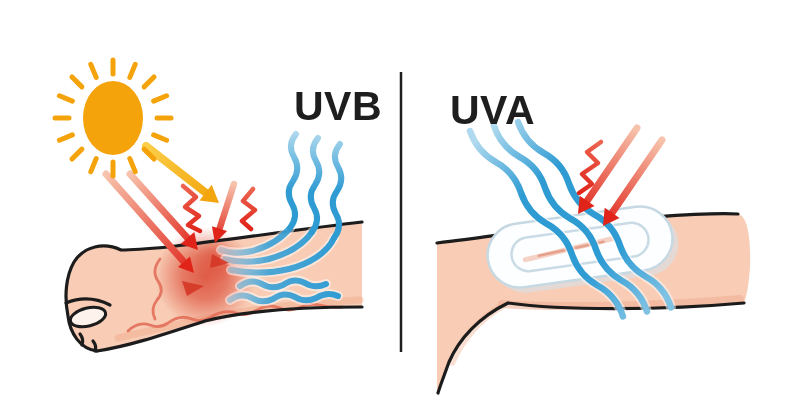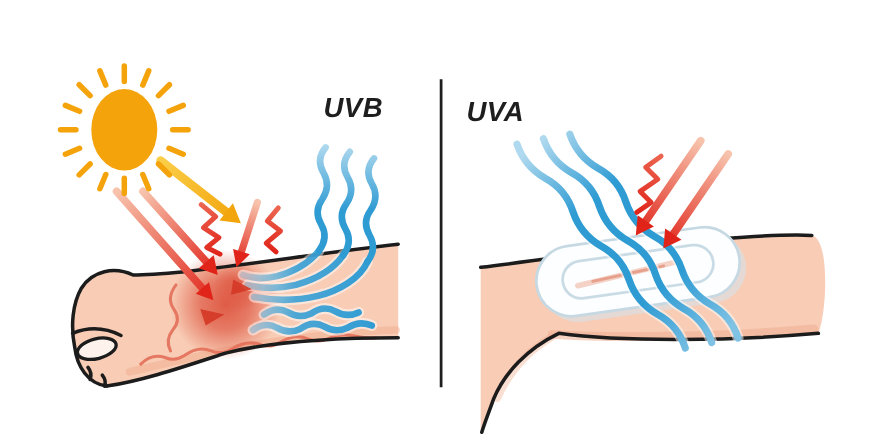--- a/index.html
+++ b/index.html
@@ -1,21 +1,21 @@
 <!DOCTYPE html>
 <html style="--background: #ffffff; --text: #1e1e1e; --divider: #1e1e1e; --outline: #1c1c1c; --sun: #f4a30b; --yellow-light: #fbce49; --yellow-deep: #f2a50c; --red-deep: #e0241a; --red-mid: #ec6550; --red-light: #f7c3ac; --wave-blue: #2e9bd3; --wave-mid: #7fc2e4; --wave-light: #afd9ee; --skin: #f8ccb5; --skin-shade: #efad8f; --burn: #de5742; --burn-mark: #d53826; --irritation: #e4705a; --bandage-fill: #fdfeff; --bandage-edge: #c6d9e3; --bandage-shadow: #d4e3ec; --wound: #e08a72; --wound-light: #efb4a0;"><head>
 <meta charset="utf-8">
 <style>
   html,body{margin:0;padding:0;background:var(--background,#fff);}
   .canvas{position:relative;width:800px;height:400px;background:var(--background,#fff);overflow:hidden;
           font-family:"Liberation Sans",sans-serif;}
   .canvas svg{position:absolute;left:0;top:0;}
-  .label{position:absolute;font-weight:700;font-size:25px;letter-spacing:.5px;color:var(--text,#1e1e1e);line-height:1;font-style:italic;}
+  .label{position:absolute;font-weight:700;font-size:41px;letter-spacing:.5px;color:var(--text,#1e1e1e);line-height:1;}
   .label-uvb{left:294px;top:86px;}
-  .label-uva{left:424px;top:90px;}
+  .label-uva{left:450px;top:90px;}
   .outline{fill:none;stroke:var(--outline,#1c1c1c);stroke-width:3.2;stroke-linecap:round;}
   .skinfill{fill:var(--skin,#f8ccb5);}
   .shade{fill:none;stroke:var(--skin-shade,#efad8f);stroke-linecap:round;}
   .wave{fill:none;stroke-linecap:round;}
   .halo{fill:none;stroke:#ffffff;stroke-opacity:.5;stroke-linecap:round;}
   .zig{fill:none;stroke-linejoin:round;stroke-linecap:round;}
   .shaft{fill:none;stroke-linecap:round;}
   .sunray{stroke:var(--sun,#f4a30b);stroke-width:5;stroke-linecap:round;}
   .divider{stroke:var(--divider,#1e1e1e);stroke-width:2.5;}
 </style>

